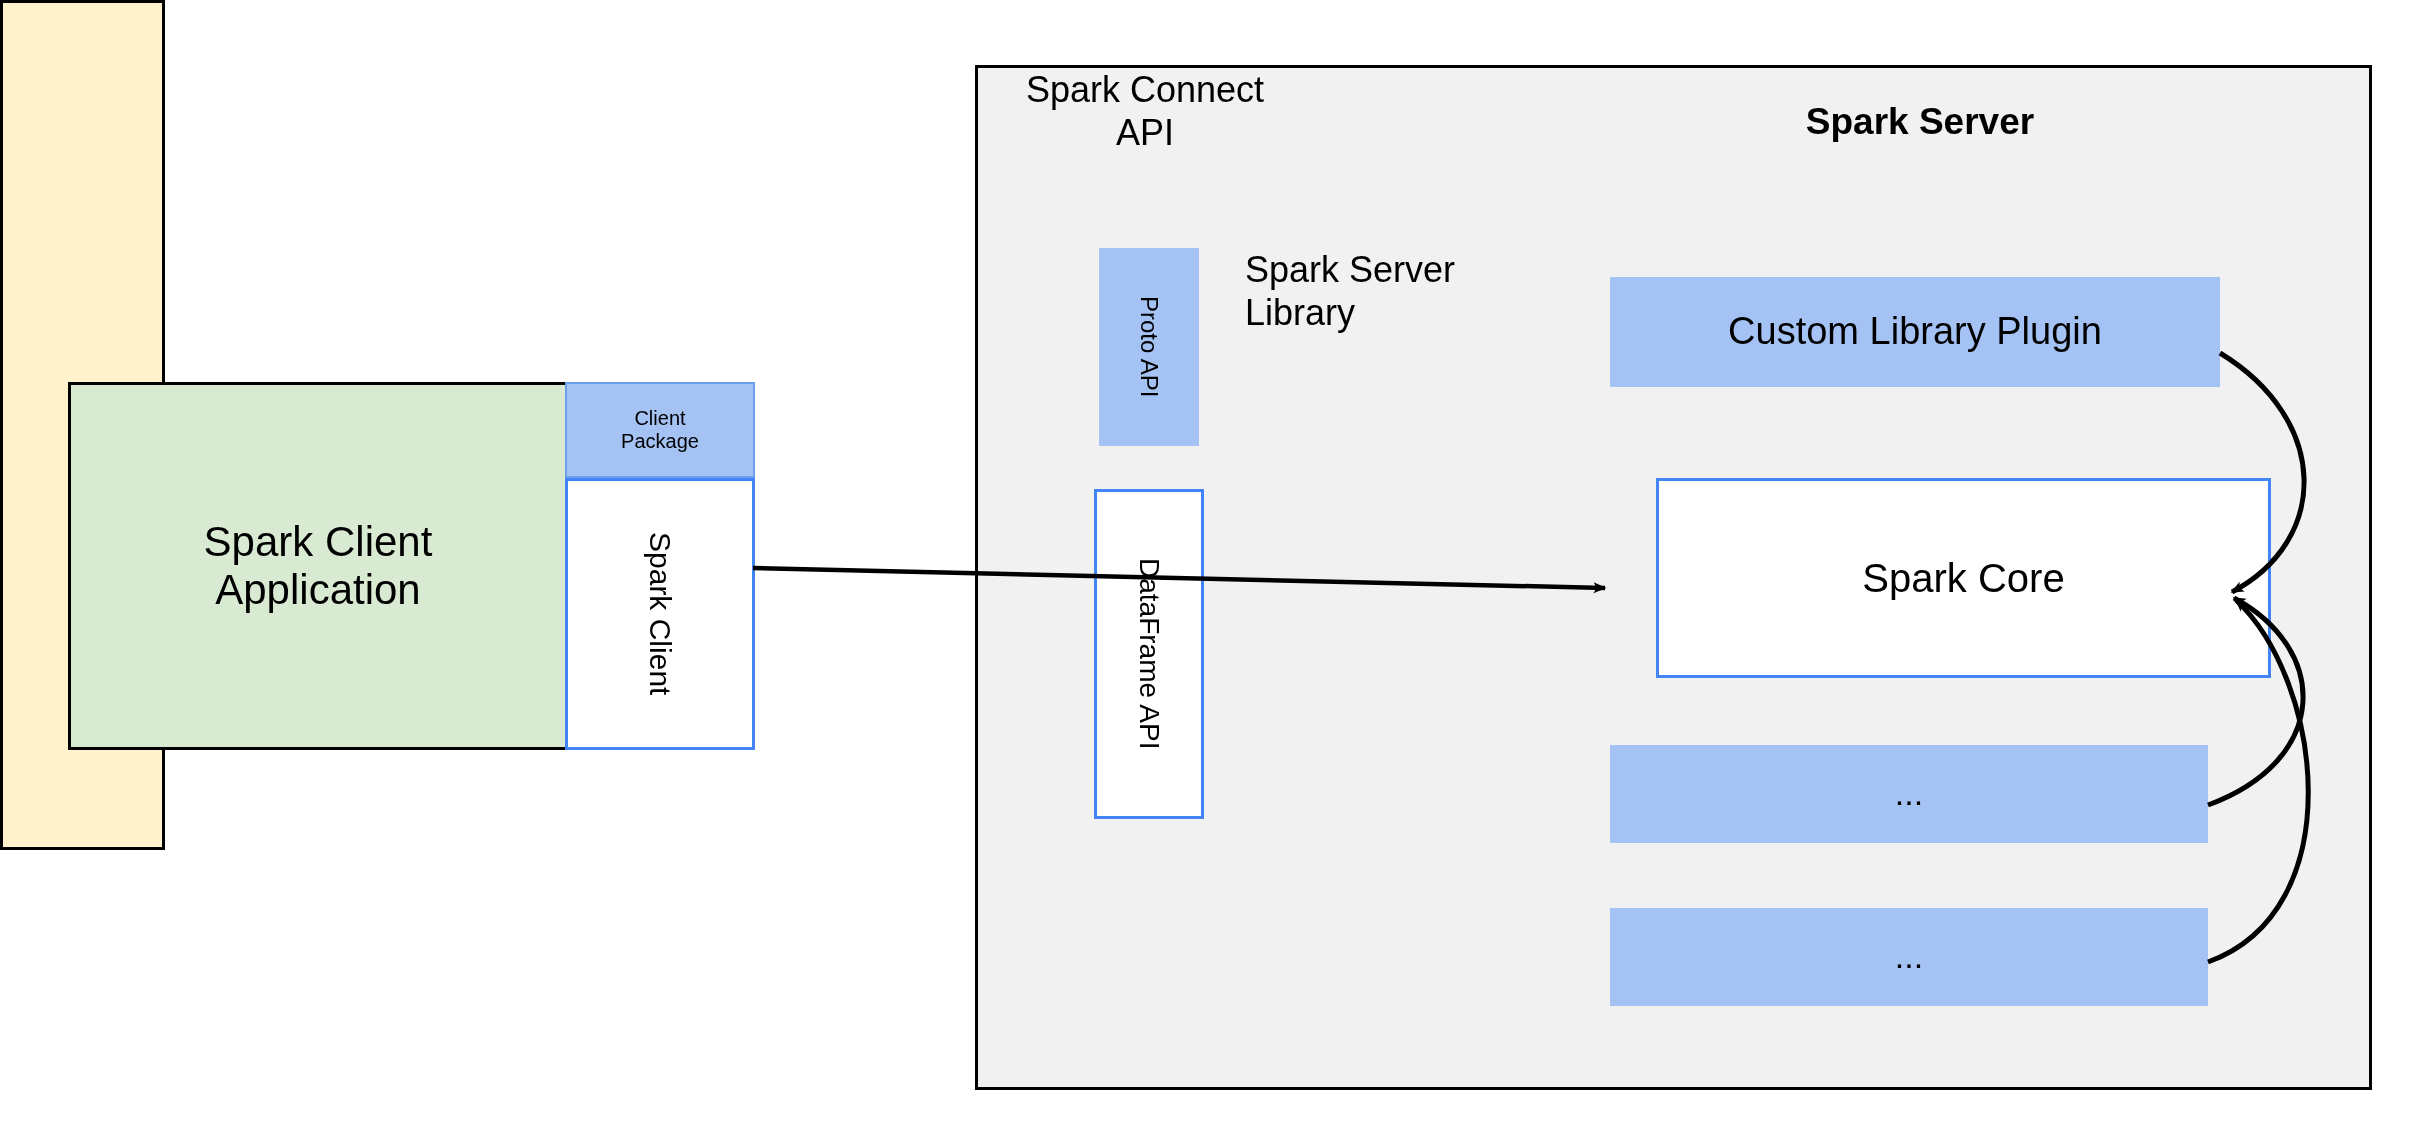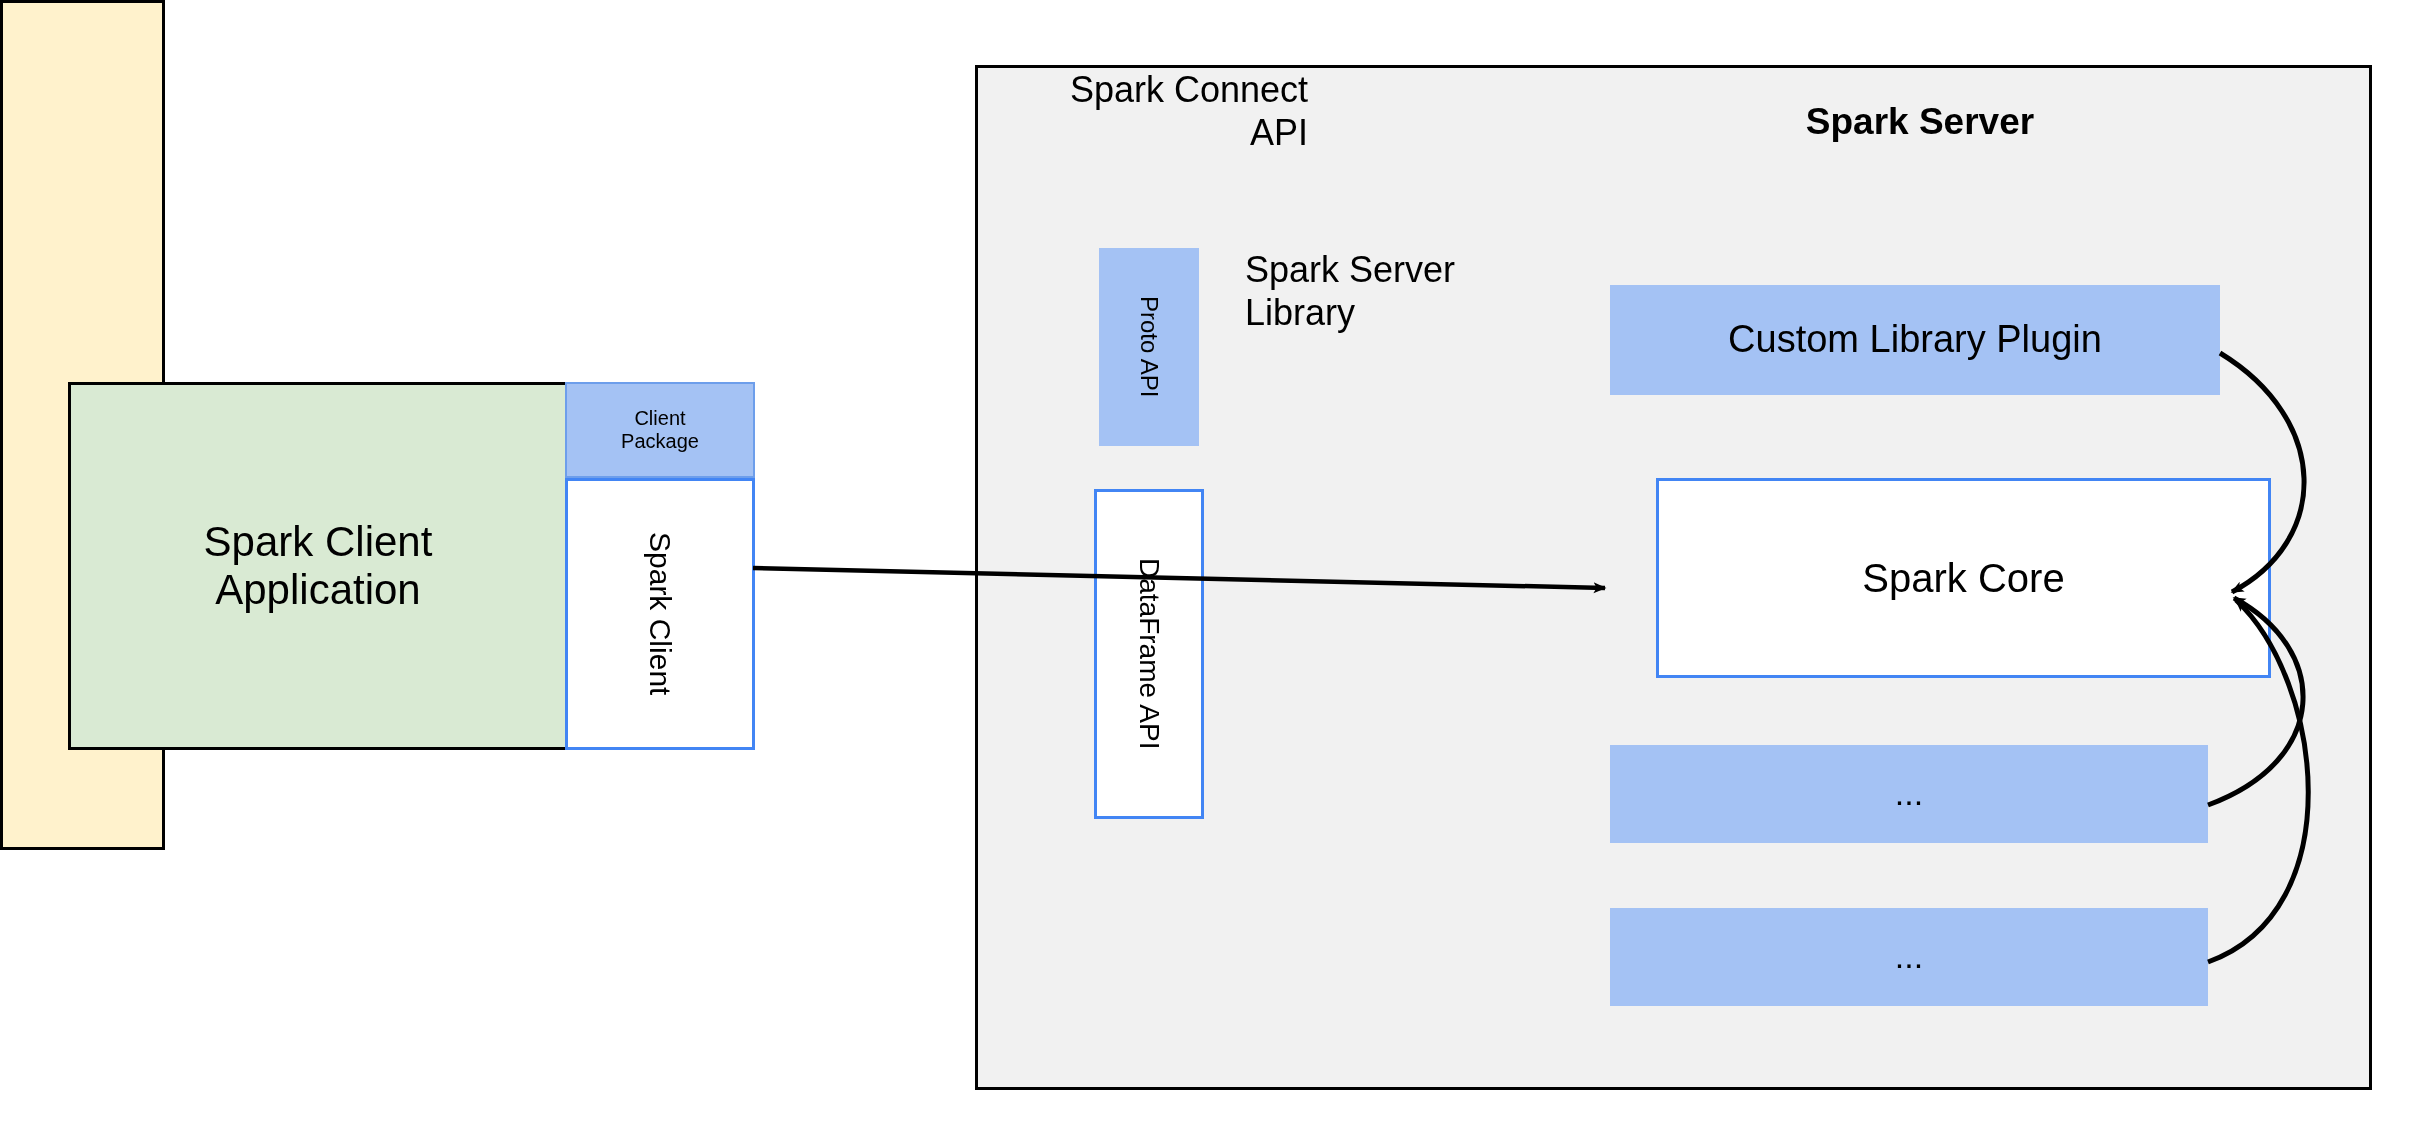--- a/index.html
+++ b/index.html
@@ -73,24 +73,23 @@
     font-size: 30px;
   }
   .vtext {
     writing-mode: vertical-rl;
     text-orientation: mixed;
     white-space: nowrap;
   }
 
   
   #connect-api-label {
-    left: 1044px; top: 68px;
+    left: 1000px; top: 68px;
     width: 290px;
     font-size: 36px;
-    text-align: right;
   }
 
   
   #connect-column {
     left: 1070px; top: 211px;
     width: 159px; height: 844px;
     background: #fff2cc;
     border: 3px solid #000000;
     display: block;
   }
@@ -124,21 +123,21 @@
   
   #server-title {
     left: 1610px; top: 100px;
     width: 620px;
     font-size: 37px;
     font-weight: bold;
   }
 
   
   #custom-plugin {
-    left: 1610px; top: 285px;
+    left: 1610px; top: 277px;
     width: 610px; height: 110px;
     background: #a4c2f4;
     font-size: 38px;
   }
   #spark-core {
     left: 1656px; top: 478px;
     width: 615px; height: 200px;
     background: #ffffff;
     border: 3px solid #4285f4;
     font-size: 40px;

